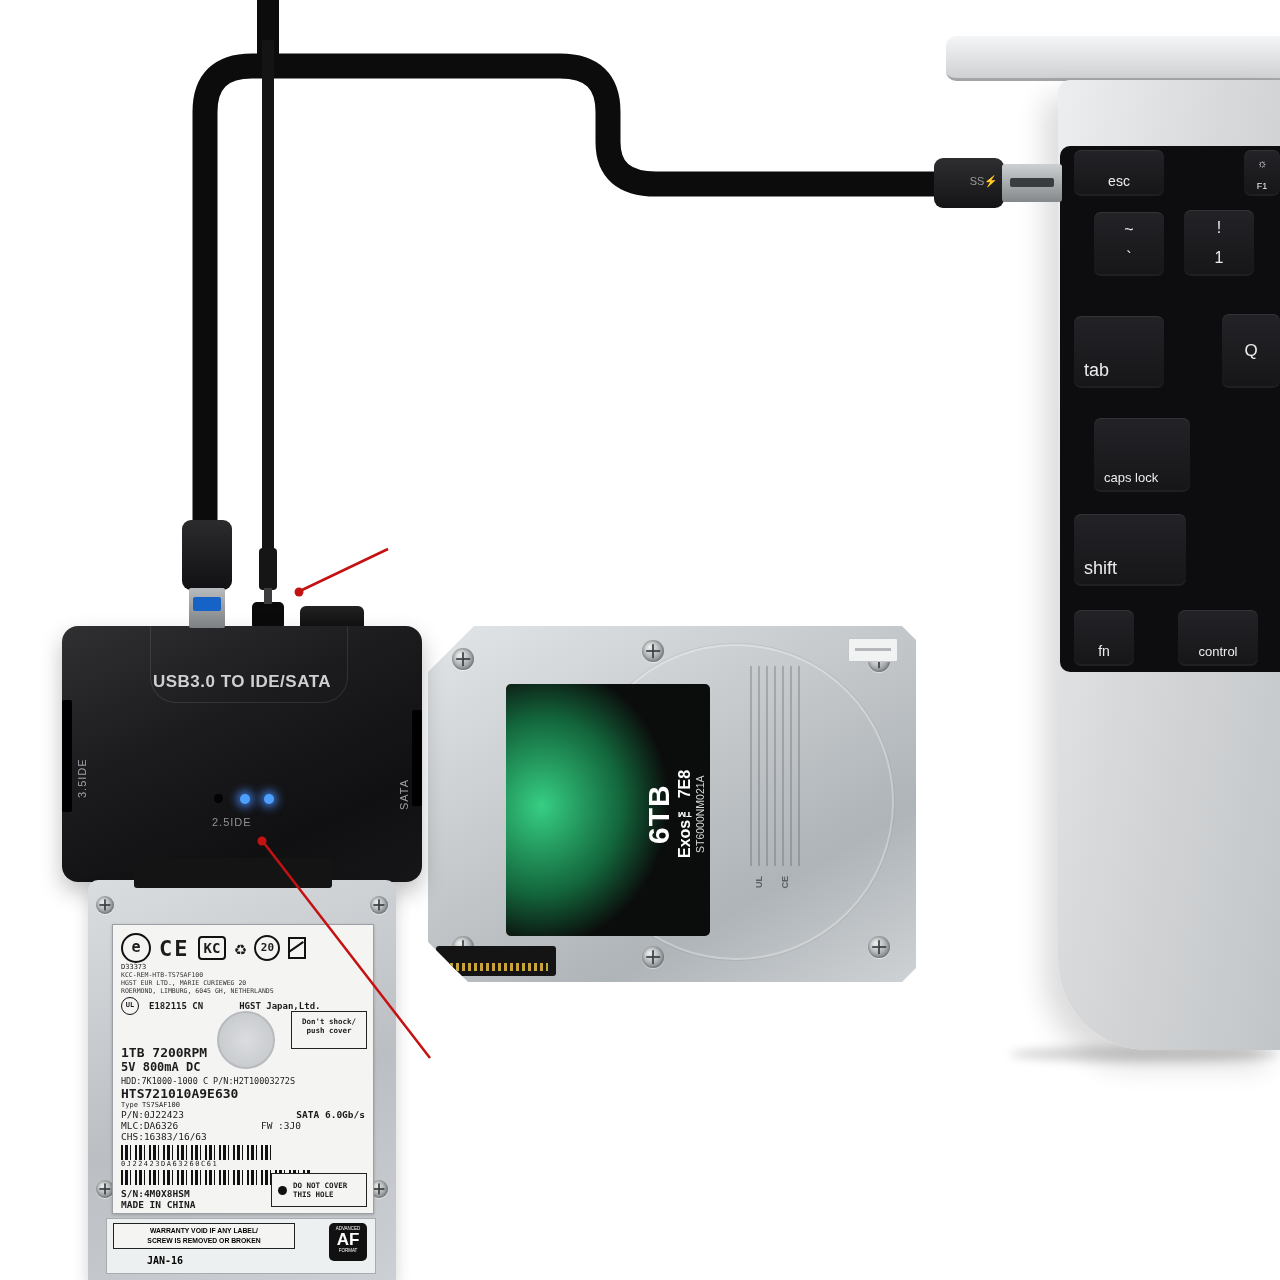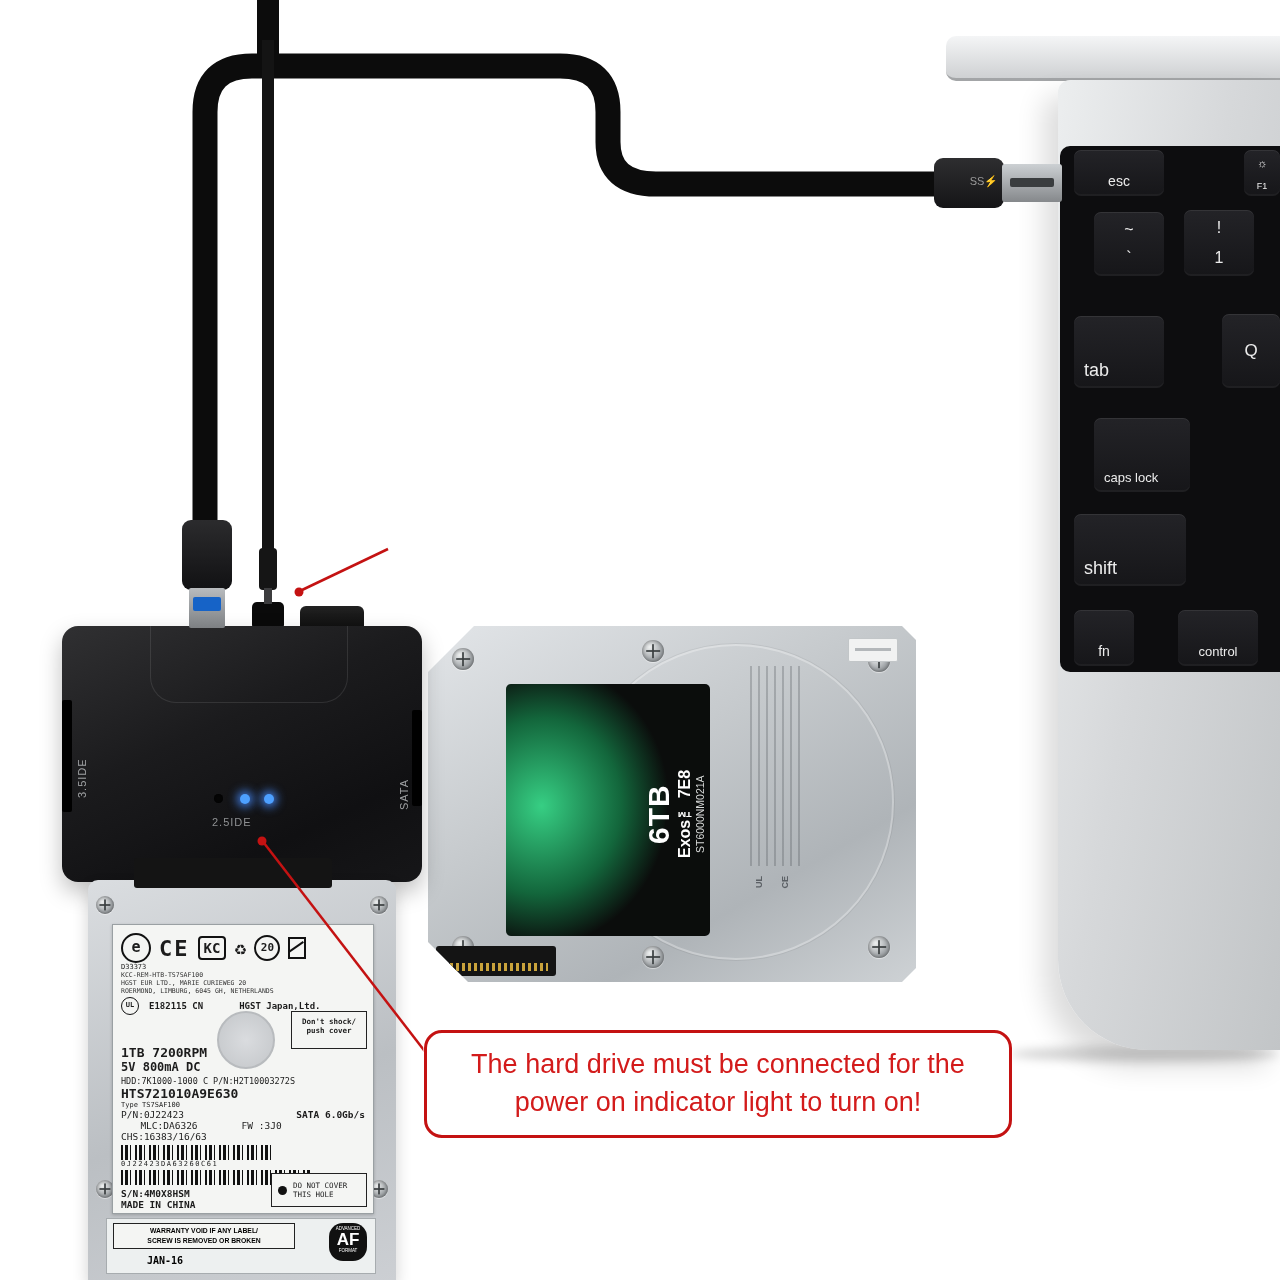--- a/index.html
+++ b/index.html
@@ -149,20 +149,21 @@
     <div class="abs" style="left:8px;top:320px;width:120px;height:30px;background:#141414;border-radius:3px;">
       <span class="abs" style="left:8px;bottom:5px;width:104px;height:8px;background:repeating-linear-gradient(90deg,#c9a33b 0 3px,#141414 3px 6px);"></span>
     </div>
   </div>
 
   <div class="abs" style="left:300px;top:606px;width:64px;height:26px;background:linear-gradient(#222,#0c0c0c);border-radius:6px;"></div>
   <div class="abs" style="left:252px;top:602px;width:32px;height:28px;background:#0a0a0a;border-radius:5px;"></div>
 
   <div class="abs adapter" style="left:62px;top:626px;width:360px;height:256px;">
     <div class="abs" style="left:88px;top:0;width:196px;height:76px;border:1.5px solid rgba(255,255,255,.10);border-top:none;border-radius:0 0 26px 26px;"></div>
+    <div class="abs" style="left:0;right:0;top:46px;text-align:center;color:#cfd0d2;font-size:17px;font-weight:bold;letter-spacing:.5px;">USB3.0 TO IDE/SATA</div>
 
     <div class="abs vtext" style="left:14px;top:62px;height:110px;color:#9fa1a3;font-size:11px;letter-spacing:1px;">3.5IDE</div>
     <div class="abs vtext" style="right:12px;top:84px;height:100px;color:#9fa1a3;font-size:11px;letter-spacing:1px;">SATA</div>
 
     <div class="abs" style="left:0;top:74px;width:10px;height:112px;background:#000;border-radius:2px;"></div>
     <div class="abs" style="right:0;top:84px;width:10px;height:96px;background:#000;border-radius:2px;"></div>
 
     <div class="led dark" style="left:152px;top:168px;width:9px;height:9px;"></div>
     <div class="led blue" style="left:178px;top:168px;width:10px;height:10px;"></div>
     <div class="led blue" style="left:202px;top:168px;width:10px;height:10px;"></div>
@@ -212,62 +213,59 @@
 
       <div style="font-size:13px;font-weight:bold;margin-top:30px;position:relative;">1TB 7200RPM</div>
       <div style="font-size:12px;font-weight:bold;position:relative;">5V 800mA DC</div>
       <div style="font-size:8.5px;margin-top:2px;position:relative;">HDD:7K1000-1000  C P/N:H2T10003272S</div>
       <div style="font-size:13px;font-weight:bold;position:relative;">HTS721010A9E630</div>
       <div style="font-size:7px;position:relative;">Type TS7SAF100</div>
       <div style="display:flex;justify-content:space-between;font-size:9.5px;position:relative;">
         <span>P/N:0J22423</span>
         <span style="font-weight:bold;">SATA 6.0Gb/s</span>
       </div>
-      <div style="display:flex;justify-content:center;font-size:9.5px;width:180px;position:relative;gap:44px;">
+      <div style="display:flex;justify-content:space-between;font-size:9.5px;width:180px;position:relative;gap:44px;">
         <span>MLC:DA6326</span>
         <span>FW :3J0</span>
       </div>
       <div style="font-size:9.5px;position:relative;">CHS:16383/16/63</div>
 
       <div class="barcode" style="width:150px;height:15px;margin-top:3px;position:relative;"></div>
       <div style="font-size:7px;letter-spacing:1.5px;position:relative;">0J22423DA63260C61</div>
       <div class="barcode" style="width:190px;height:15px;margin-top:2px;position:relative;"></div>
 
       <div style="font-size:9.5px;font-weight:bold;margin-top:3px;position:relative;">S/N:4M0X8HSM</div>
       <div style="font-size:9.5px;font-weight:bold;position:relative;">MADE IN CHINA</div>
 
       <div class="abs lblbox" style="right:6px;bottom:6px;width:96px;height:34px;display:flex;align-items:center;gap:6px;padding:0 6px;box-sizing:border-box;">
         <span style="width:9px;height:9px;border-radius:50%;background:#111;flex:none;"></span>
-        <span style="font-size:7.5px;font-weight:normal;line-height:1.2;">
+        <span style="font-size:7.5px;font-weight:bold;line-height:1.2;">
           <span style="display:block;">DO NOT COVER</span>
           <span style="display:block;">THIS HOLE</span>
         </span>
       </div>
     </div>
 
     <div class="abs" style="left:18px;top:338px;width:268px;height:54px;background:#edf0f0;border:1px solid #a7acaf;">
       <div class="abs lblbox" style="left:6px;top:4px;width:182px;height:26px;text-align:center;font-size:6.8px;font-weight:bold;line-height:1.45;box-sizing:border-box;padding-top:2px;">
         <div>WARRANTY VOID IF ANY LABEL/</div>
         <div>SCREW IS REMOVED OR BROKEN</div>
       </div>
       <div class="abs" style="left:40px;top:36px;font-size:10px;font-weight:bold;font-family:'DejaVu Sans Mono',monospace;">JAN-16</div>
-      <div class="abs" style="right:8px;top:4px;width:38px;height:38px;background:#111;border-radius:14px;color:#fff;text-align:center;">
+      <div class="abs" style="right:8px;top:4px;width:38px;height:38px;background:#111;border-radius:5px;color:#fff;text-align:center;">
         <div style="font-size:4.5px;margin-top:3px;">ADVANCED</div>
         <div style="font-size:17px;font-weight:bold;line-height:1;">AF</div>
         <div style="font-size:4.5px;">FORMAT</div>
       </div>
     </div>
   </div>
 
   <div class="abs" style="left:134px;top:858px;width:198px;height:30px;background:#141414;border-radius:3px;"></div>
 
   <svg class="abs" style="left:0;top:0;pointer-events:none;" width="1280" height="1280" viewBox="0 0 1280 1280">
     <line x1="388" y1="549" x2="302" y2="590" stroke="#c41212" stroke-width="2.5"></line>
     <circle cx="299" cy="592" r="4.5" fill="#c41212"></circle>
     <line x1="430" y1="1058" x2="264" y2="843" stroke="#c41212" stroke-width="2.5"></line>
     <circle cx="262" cy="841" r="4.5" fill="#c41212"></circle>
   </svg>
 
-  <div class="callout" style="left:424px;top:1030px;width:588px;min-height:88px;box-sizing:border-box;">
-    <div class="c2text">The hard drive must be connected for the power on indicator light to turn on!</div>
-  </div>
 
 </div>
 
 </body></html>

